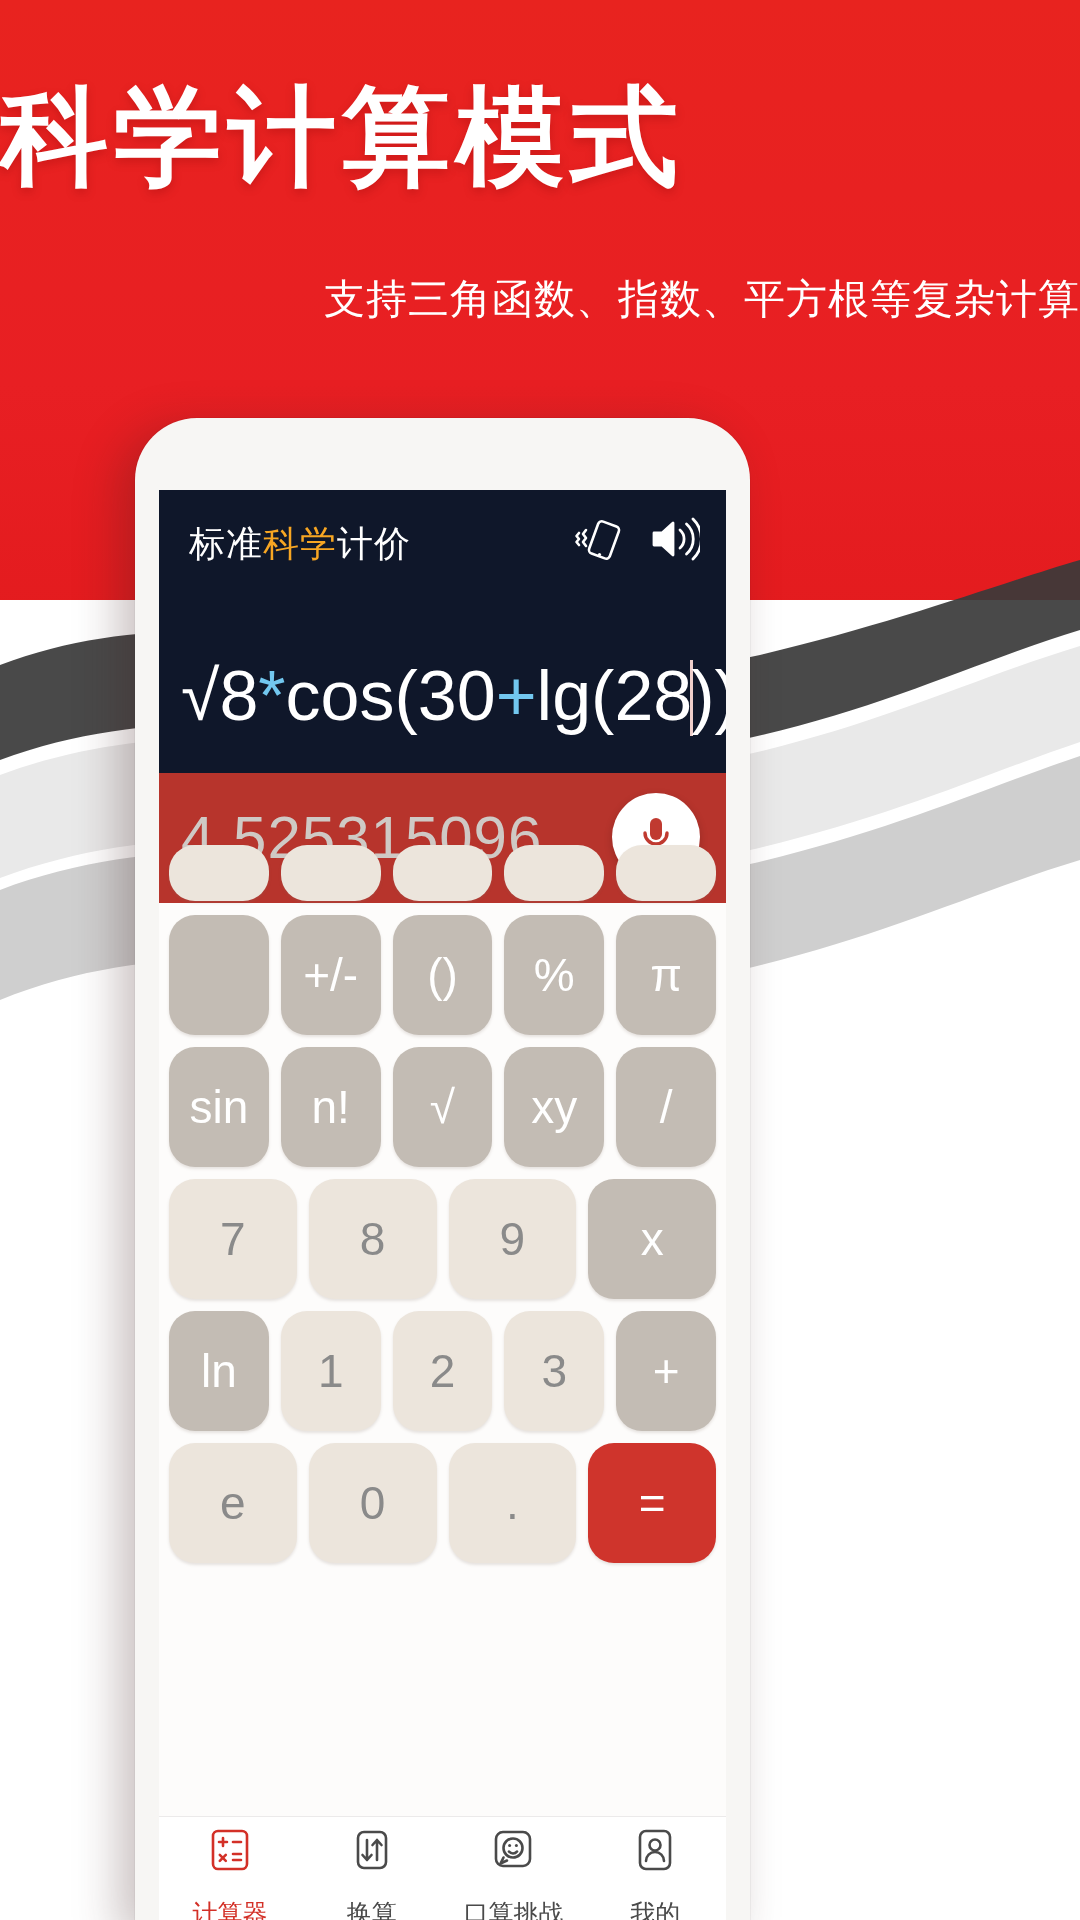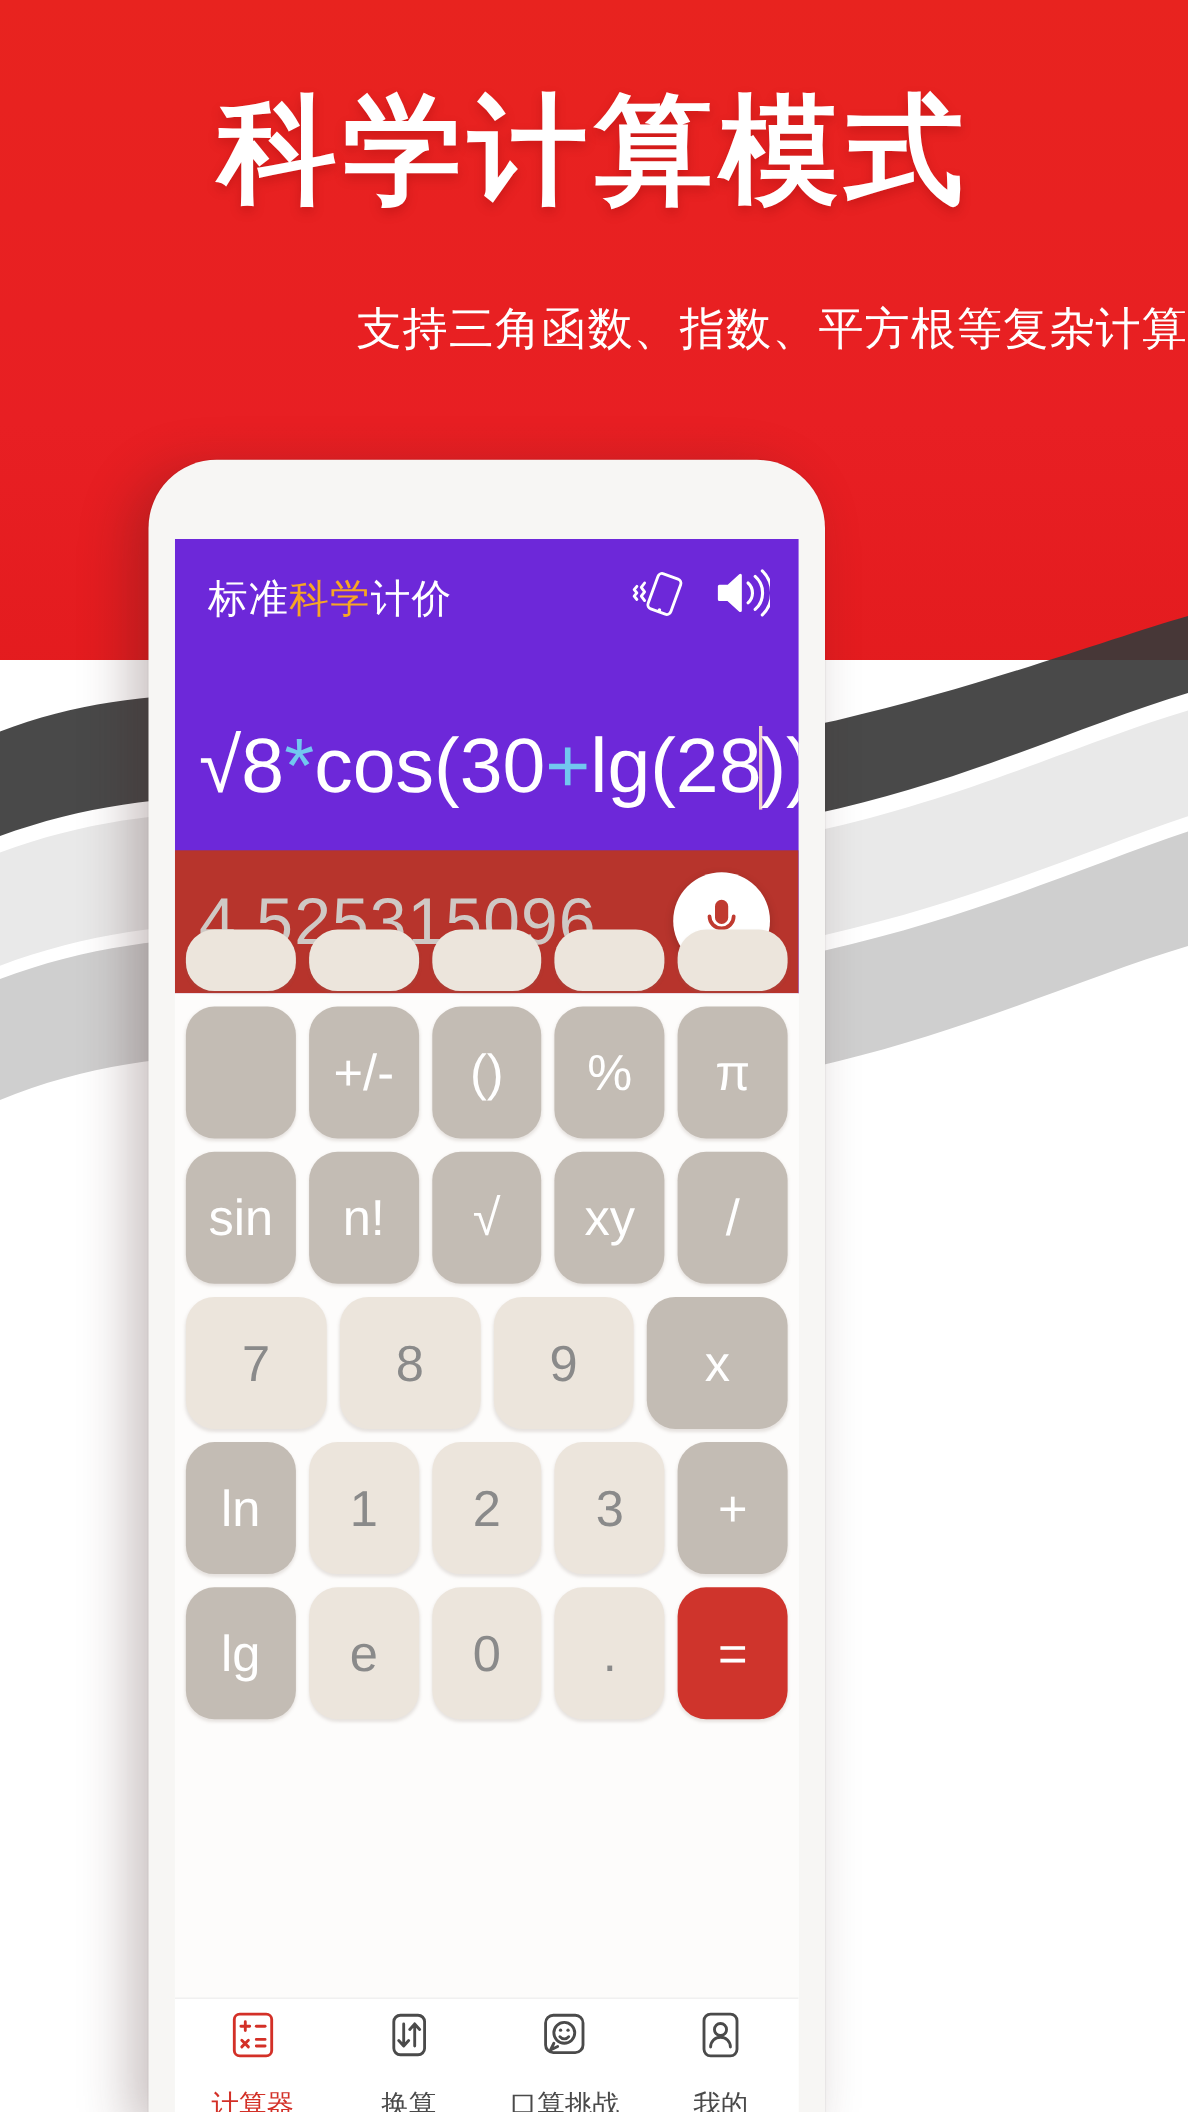--- a/index.html
+++ b/index.html
@@ -17,21 +17,21 @@
   }
   .bg-white-lower {
     position: absolute; left: 0; top: 600px; width: 1080px; height: 1320px;
     background: #ffffff;
   }
   .swoosh { position: absolute; left: 0; top: 560px; width: 1080px; height: 760px; }
 
   
   .headline {
     position: absolute; left: 0; top: 75px; width: 1080px;
-    text-align: center;
+    text-align: left;
     font-size: 108px; font-weight: bold; color: #ffffff;
     letter-spacing: 6px;
     line-height: 1.15;
     text-shadow: 0 4px 10px rgba(120,0,0,0.25);
     font-family: "Liberation Sans", "DejaVu Sans", sans-serif;
   }
   .subhead {
     position: absolute; left: 0; top: 272px; width: 1080px;
     text-align: right;
     font-size: 41px; color: #ffffff; font-weight: 500;
@@ -55,21 +55,21 @@
   }
   .btn-side {
     position: absolute; left: 127px; width: 11px;
     background: linear-gradient(90deg,#e2dedb,#f6f4f2);
     border-radius: 4px 0 0 4px;
   }
 
   
   .calc-top {
     position: absolute; left: 0; top: 0; width: 654px; height: 413px;
-    background: #6d28d9;
+    background: #0f172a;
   }
   .tabbar {
     position: absolute; left: 0; top: 0; width: 567px; height: 108px;
     display: flex; align-items: center;
   }
   .tab {
     font-size: 36px; color: #ffffff; letter-spacing: 1px;
     cursor: pointer;
   }
   .tab:first-child { margin-left: 30px; }
@@ -252,21 +252,20 @@
 
       <div class="krow">
         <div class="key fn">ln</div>
         <div class="key num">1</div>
         <div class="key num">2</div>
         <div class="key num">3</div>
         <div class="key fn">+</div>
       </div>
 
       <div class="krow">
-        <div class="key fn">lg</div>
         <div class="key num">e</div>
         <div class="key num">0</div>
         <div class="key num">.</div>
         <div class="key eq">=</div>
       </div>
     </div>
 
     <div class="bottomnav">
       <div class="navitem active">
         <span>

